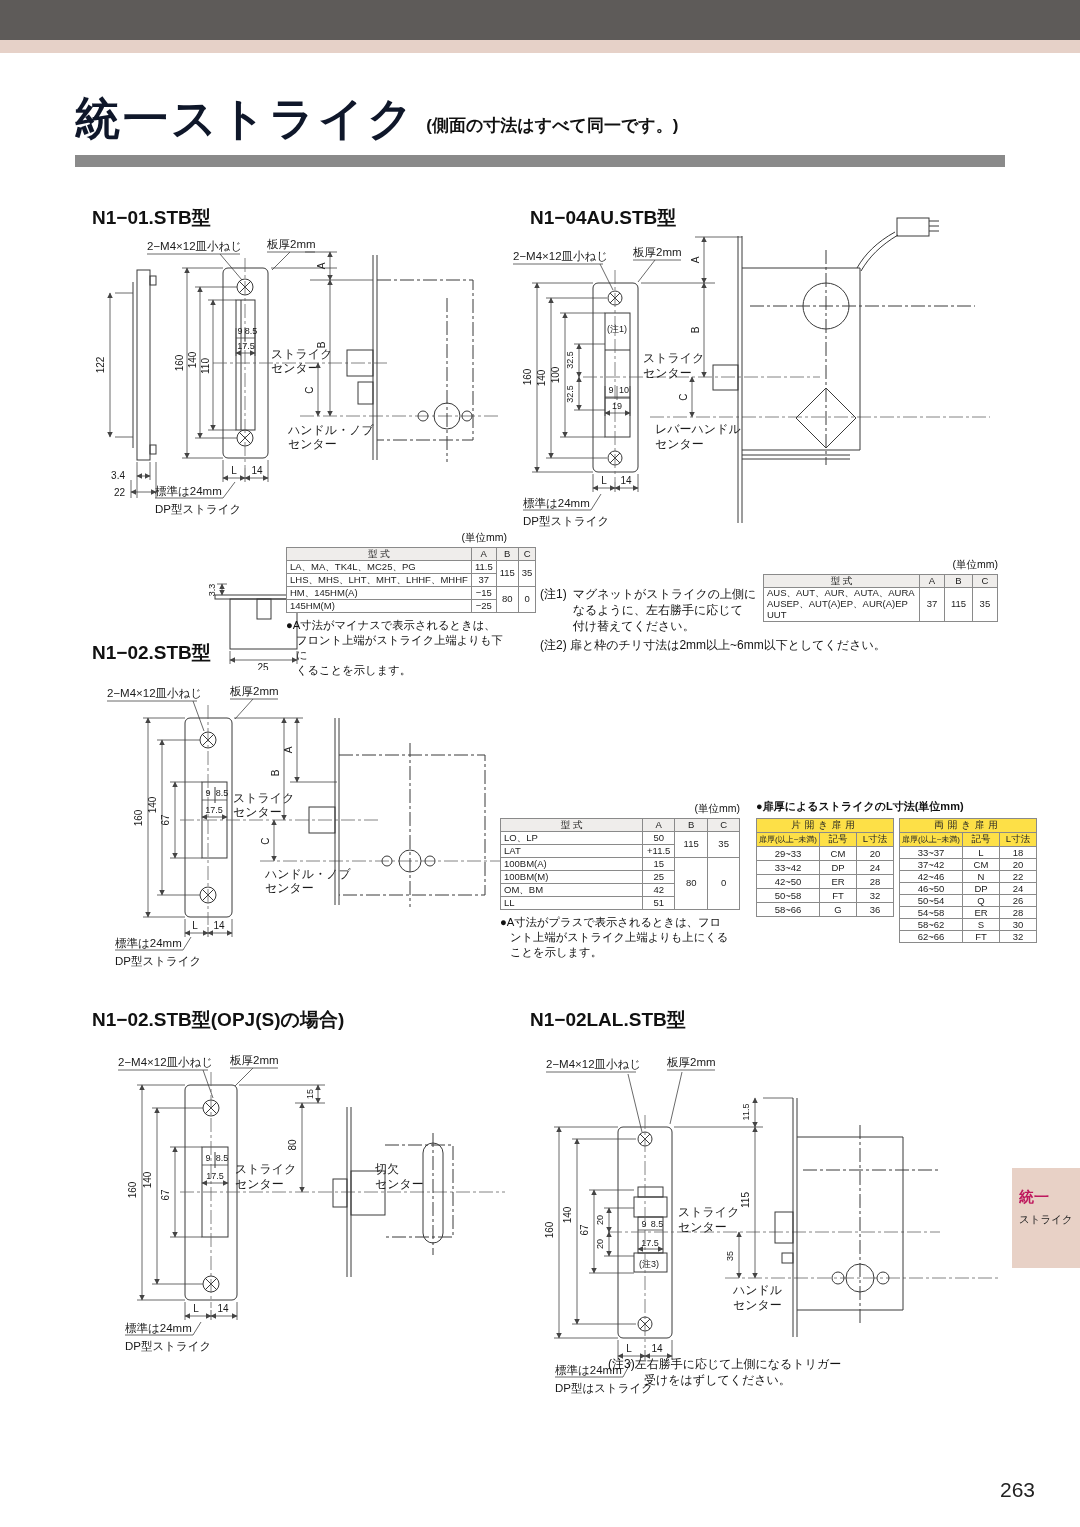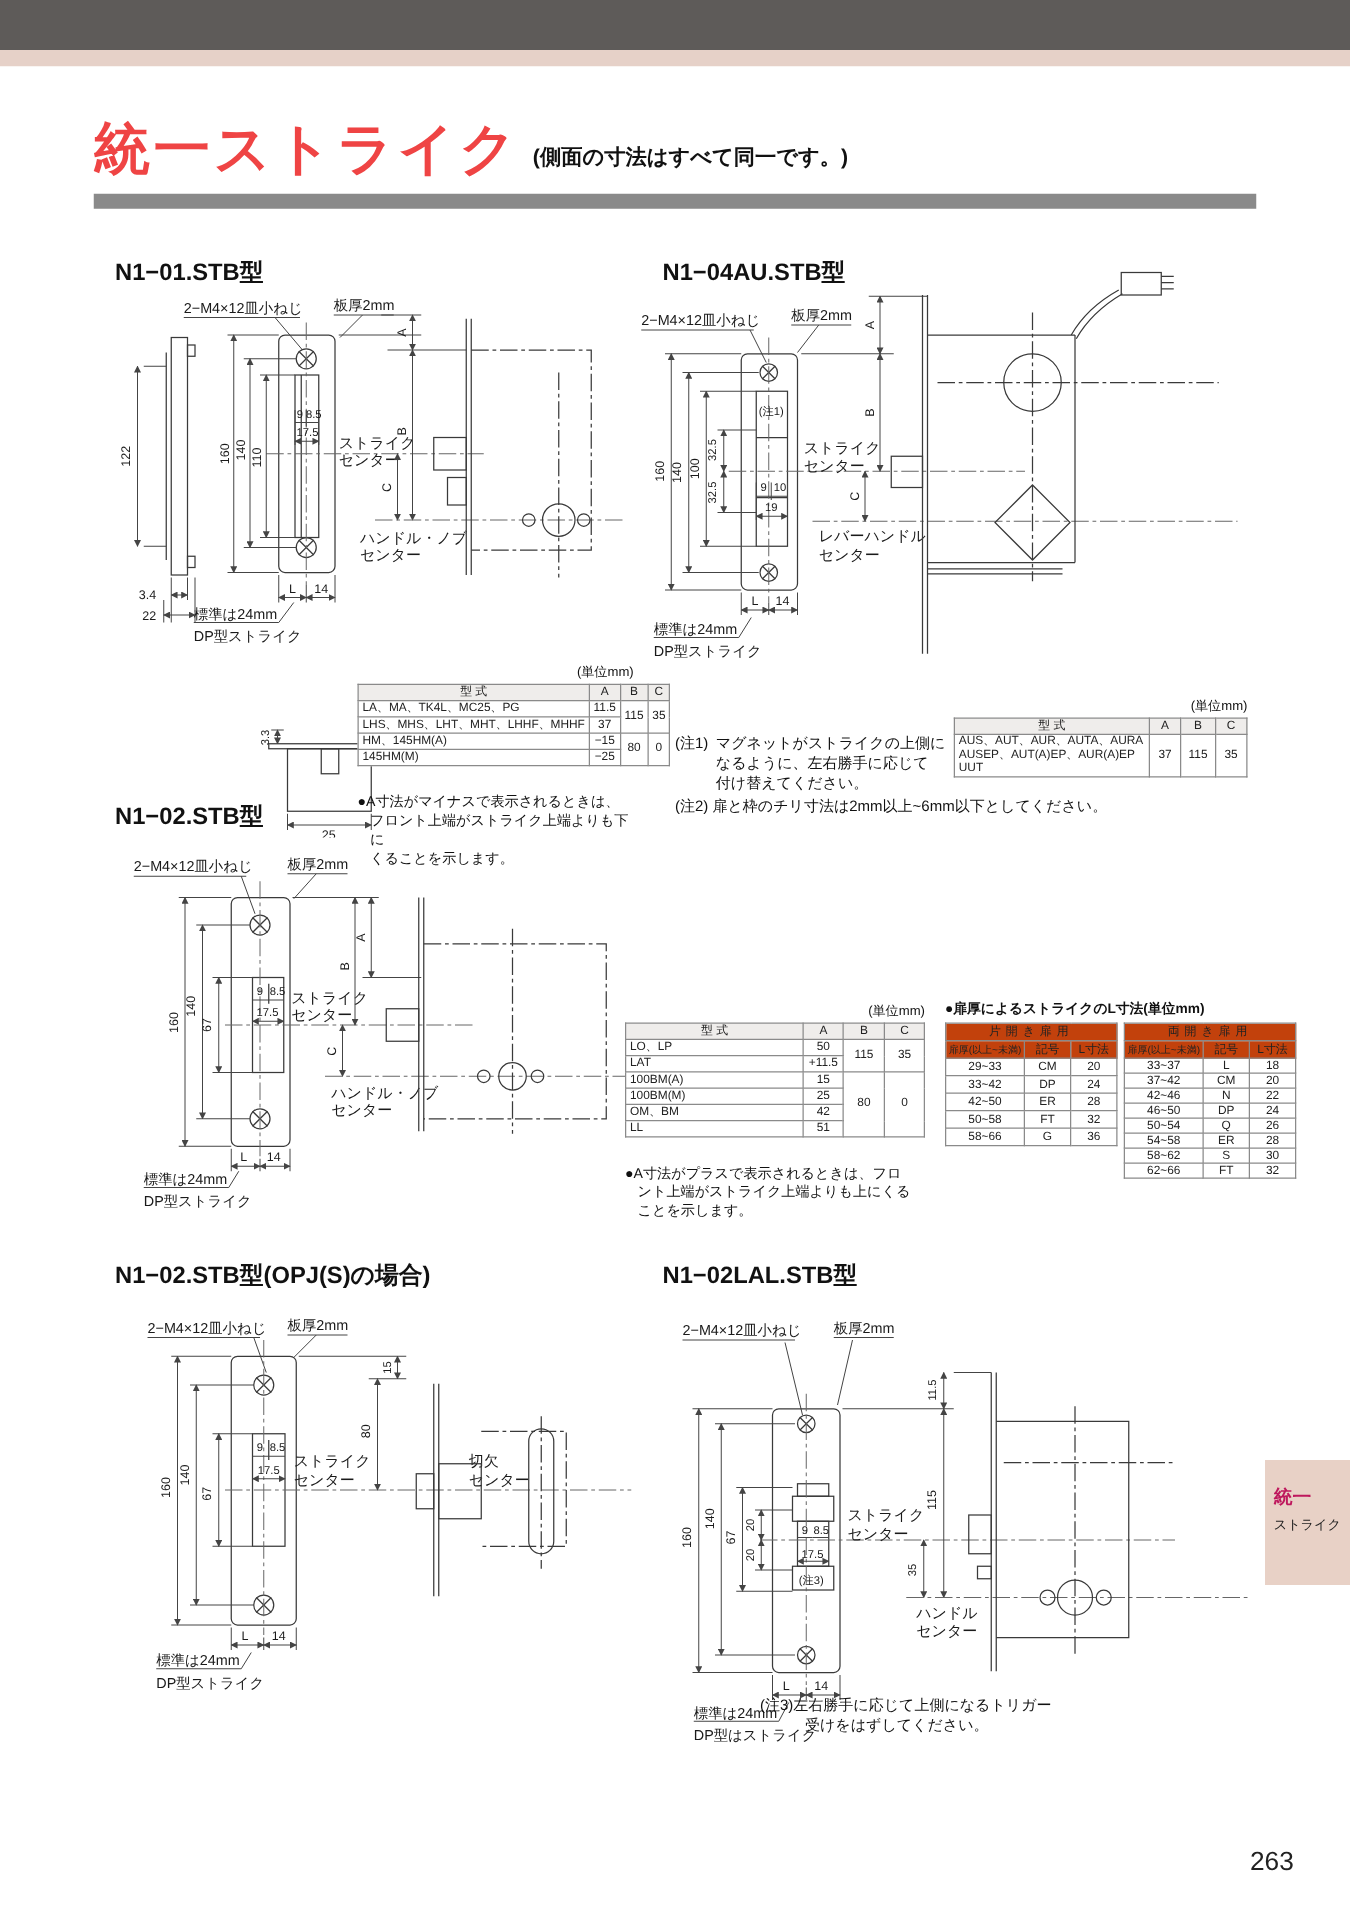--- a/index.html
+++ b/index.html
@@ -5,49 +5,49 @@
   html,body{margin:0;padding:0;}
   body{
     width:1080px;height:1527px;position:relative;background:#ffffff;
     font-family:"Liberation Sans","DejaVu Sans",sans-serif;color:#111;
     overflow:hidden;
   }
   .abs{position:absolute;}
   .top-dark{left:0;top:0;width:1080px;height:40px;background:#5e5b59;}
   .top-pink{left:0;top:40px;width:1080px;height:13px;background:#e6d1c8;}
   .title-row{left:75px;top:96px;display:flex;align-items:flex-end;}
-  .page-title{font-size:45px;font-weight:bold;color:#ef4444;letter-spacing:3px;line-height:1;}
+  .page-title{font-size:45px;font-weight:bold;color:#0f172a;letter-spacing:3px;line-height:1;}
   .page-subtitle{font-size:17px;font-weight:bold;color:#111;margin-left:10px;margin-bottom:4px;}
   .title-bar{left:75px;top:155px;width:930px;height:12px;background:#8a8a8a;}
   .hd{position:absolute;font-size:19px;font-weight:bold;color:#111;white-space:nowrap;}
   .dwg{position:absolute;}
   .ln line,.ln rect,.ln path,.ln circle,.ln polygon{stroke:#3a3a3a;fill:none;stroke-width:1;}
   .dm line{stroke:#444;stroke-width:0.8;fill:none;}
   .cl{stroke:#666;stroke-width:0.8;fill:none;stroke-dasharray:14 3 3 3;}
   text{fill:#1a1a1a;}
   .dim{font-size:10px;}
   .dims{font-size:9px;}
   .jp{font-size:12px;}
   .jps{font-size:11.5px;}
   .hatch{stroke:#3a3a3a;stroke-width:1;}
   .tblwrap{position:absolute;}
   .unit{text-align:right;font-size:10.5px;margin-bottom:2px;color:#111;}
   table{border-collapse:collapse;background:#fff;}
   .dim-table th,.dim-table td{border:1px solid #8a8a8a;font-size:9.5px;padding:0 3px;height:12px;line-height:1.15;color:#222;white-space:nowrap;}
   .dim-table th{background:#efedeb;font-weight:normal;text-align:center;}
   .num{text-align:center;}
-  .tnote{font-size:11.3px;margin-top:22px;line-height:1.32;color:#111;}
+  .tnote{font-size:11.3px;margin-top:5px;line-height:1.32;color:#111;}
   .tnote .ind{padding-left:10px;}
   .note-block{position:absolute;font-size:12px;line-height:1.35;color:#111;}
   .note-row{display:flex;}
   .note-lbl{white-space:nowrap;margin-right:6px;}
   .lt-title{font-size:11px;font-weight:bold;margin-bottom:4px;color:#111;}
   .lt-flex{display:flex;gap:5px;align-items:flex-start;}
   .lt th,.lt td{border:1px solid #8a8a8a;font-size:9.5px;padding:0 2px;text-align:center;color:#222;white-space:nowrap;}
-  .lt th{background:#c2410c;font-weight:normal;}
+  .lt th{background:#fde047;font-weight:normal;}
   .lt .wide{letter-spacing:4px;}
   .lt .tiny{font-size:8px;}
   .lt-left td{height:13px;}
   .lt-right td{height:11px;}
   .side-tab{left:1012px;top:1168px;width:68px;height:100px;background:#e8d1c6;padding-top:20px;box-sizing:border-box;}
   .side-tab .l1{font-size:15px;font-weight:bold;margin-left:7px;color:#be185d;}
   .side-tab .l2{font-size:10.5px;margin-left:7px;margin-top:6px;color:#222;}
   .page-num{left:1000px;top:1478px;font-size:21px;color:#222;}
 </style>
 </head>

